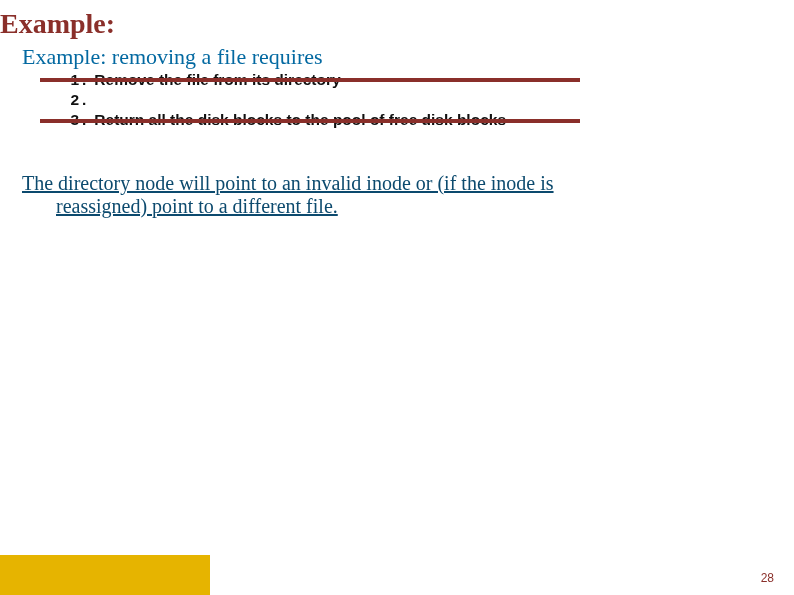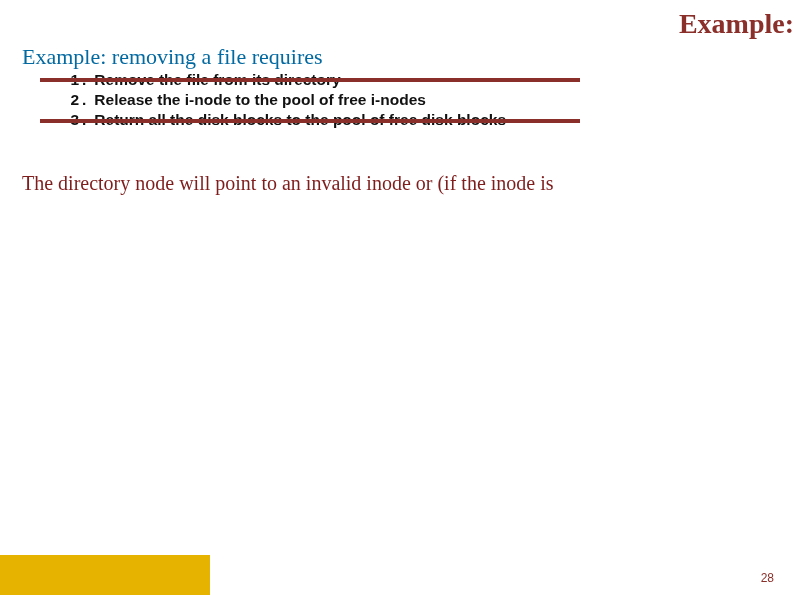--- a/index.html
+++ b/index.html
@@ -16,21 +16,21 @@
   .slide {
     position: relative;
     width: 794px;
     height: 595px;
   }
   .title {
     position: absolute;
     top: 8px;
     left: 0;
     width: 100%;
-    text-align: right;
+    text-align: left;
     font-family: Georgia, 'Times New Roman', serif;
     font-weight: bold;
     font-size: 28px;
     color: #8a2f2a;
   }
   .subtitle {
     position: absolute;
     top: 44px;
     left: 22px;
     font-family: Georgia, 'Times New Roman', serif;
@@ -65,21 +65,22 @@
   }
   .strike1 { top: 78px; width: 540px; }
   .strike2 { top: 119px; width: 540px; }
   .body-text {
     position: absolute;
     left: 22px;
     right: 30px;
     font-family: Georgia, 'Times New Roman', serif;
     font-size: 20px;
     line-height: 23px;
-    color: #7f1d1d;
+    color: #0c4a6e;
+    text-decoration: underline;
   }
   .body1 { top: 172px; }
   .body1 .indent { display:block; padding-left: 34px; }
   .body2 { top: 240px; }
   .gold-box {
     position: absolute;
     left: 0;
     bottom: 0;
     width: 210px;
     height: 40px;
@@ -104,33 +105,33 @@
 
   <div class="list-area">
     <div class="list-line">
       <span class="list-num">1</span>
       <span class="list-dot">.</span>
       <span>Remove the file from its directory</span>
     </div>
     <div class="list-line">
       <span class="list-num">2</span>
       <span class="list-dot">.</span>
-      <span>Release the i-node to the pool of free i-nodes</span>
     </div>
     <div class="list-line">
       <span class="list-num">3</span>
       <span class="list-dot">.</span>
       <span>Return all the disk blocks to the pool of free disk blocks</span>
     </div>
   </div>
 
   <div class="strike-bars strike1"></div>
   <div class="strike-bars strike2"></div>
 
   <div class="body-text body1">
     <span>The directory node will point to an invalid inode or (if the inode is</span>
+    <span class="indent">reassigned) point to a different file.</span>
   </div>
 
 
   <div class="gold-box"></div>
   <div class="page-num">28</div>
 
 </div>
 
 </body></html>

